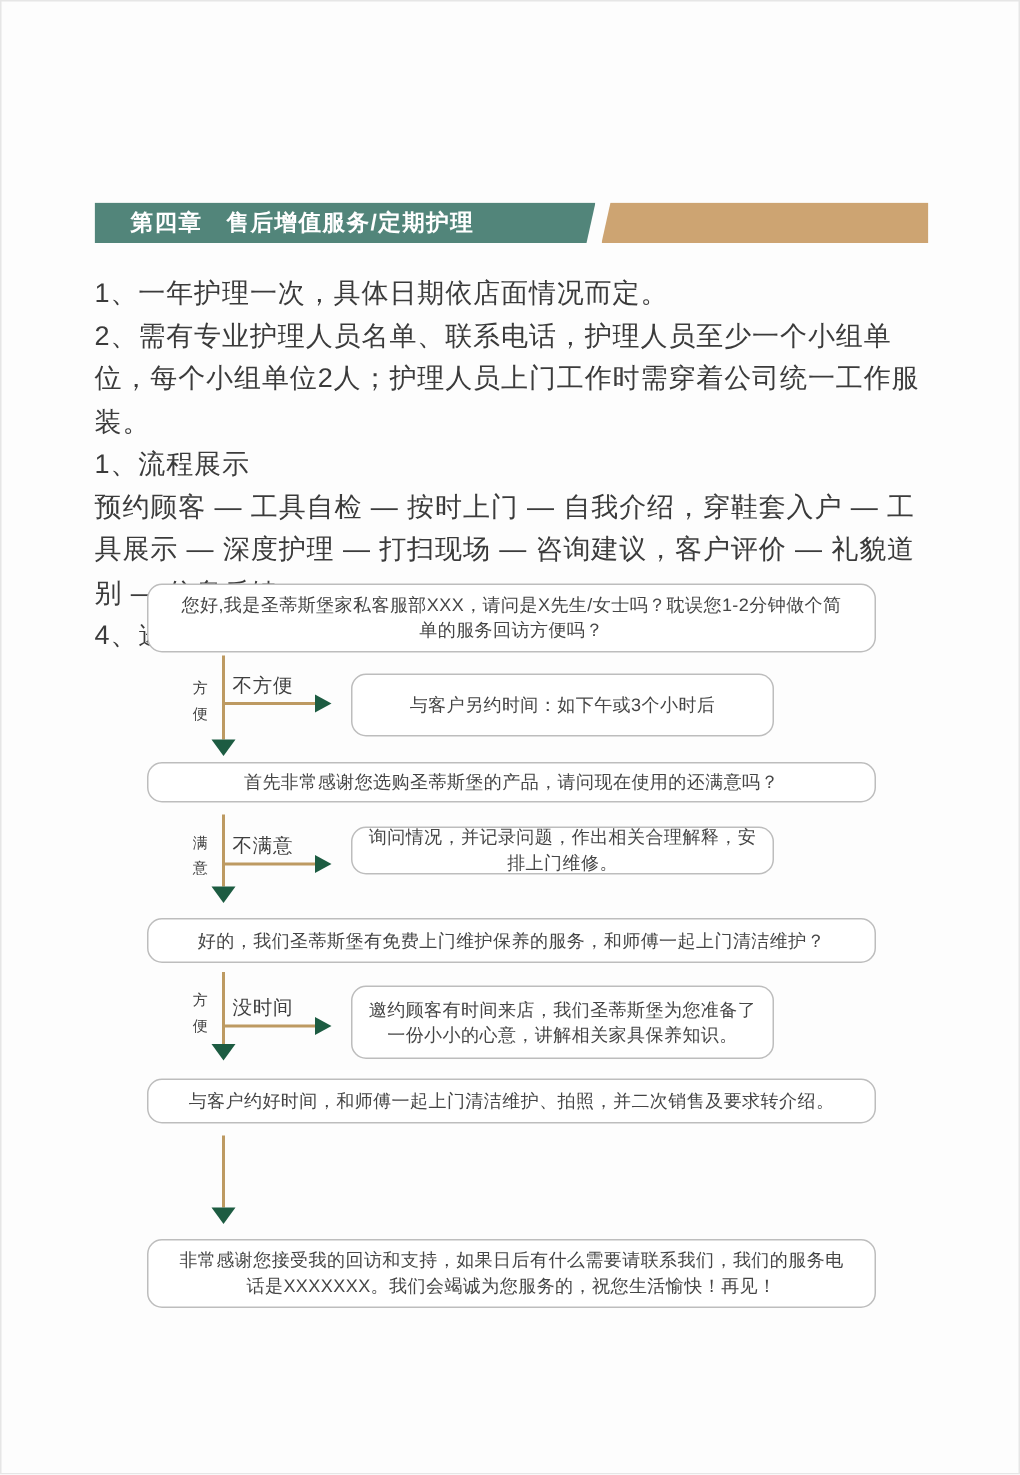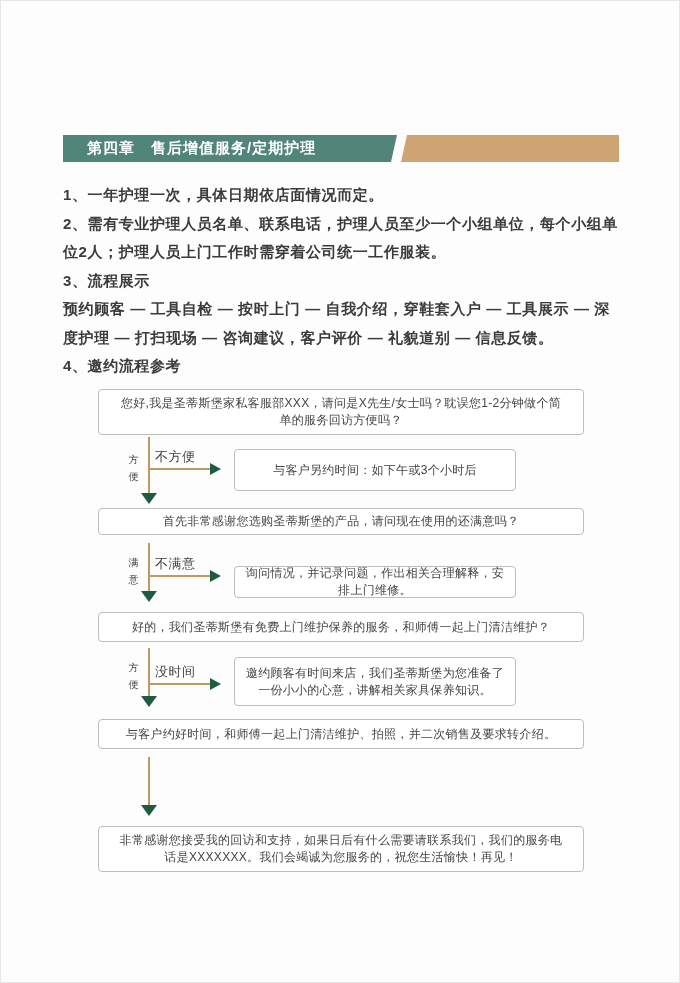--- a/index.html
+++ b/index.html
@@ -39,44 +39,44 @@
     padding-left:24px;white-space:pre;letter-spacing:1px;
   }
   .banner-tan{
     position:absolute;left:400px;top:0;width:218px;height:27px;
     background:var(--tan);
     clip-path:polygon(6px 0,100% 0,100% 100%,0 100%);
   }
   
   .body-text{
     position:absolute;top:180px;left:62px;width:556px;
-    font-size:15px;line-height:28.5px;letter-spacing:0.6px;color:#3b3b3b;font-weight:bold;
+    font-size:18px;line-height:28.5px;letter-spacing:0.6px;color:#3b3b3b;
   }
   .body-text p{margin:0;}
   
   .mbox,.sbox{
     position:absolute;
     box-sizing:border-box;
     border:1px solid var(--boxborder);
-    border-radius:4px;
+    border-radius:10px;
     background:#fff;
     display:flex;align-items:center;justify-content:center;
     text-align:center;
     font-size:12px;line-height:17px;color:#454545;
     letter-spacing:0.3px;
   }
   .mbox{left:97px;width:486px;padding:2px 20px;}
   .sbox{left:233px;width:282px;padding:2px 10px;}
   .b1{top:388px;height:46px;}
   .b2{top:507px;height:27px;}
   .b3{top:611px;height:30px;}
   .b4{top:718px;height:30px;}
   .b5{top:825px;height:46px;}
   .s1{top:448px;height:42px;}
-  .s2{top:550px;height:32px;margin-top:15px;}
+  .s2{top:550px;height:32px;}
   .s3{top:656px;height:49px;}
   .vline{position:absolute;left:147px;width:2px;background:var(--line);}
   .v1{top:436px;height:56px;}
   .v2{top:542px;height:48px;}
   .v3{top:647px;height:48px;}
   .v4{top:756px;height:48px;}
   .hline{position:absolute;left:149px;width:60px;height:2px;background:var(--line);}
   .h1{top:467px;}
   .h2{top:574px;}
   .h3{top:682px;}
@@ -121,21 +121,21 @@
   <div class="banner">
     <div class="banner-teal">
       <span class="banner-title">第四章　售后增值服务/定期护理</span>
     </div>
     <div class="banner-tan"></div>
   </div>
 
   <div class="body-text">
     <p>1、一年护理一次，具体日期依店面情况而定。</p>
     <p>2、需有专业护理人员名单、联系电话，护理人员至少一个小组单位，每个小组单位2人；护理人员上门工作时需穿着公司统一工作服装。</p>
-    <p>3、流程展示</p>
+    <p>1、流程展示</p>
     <p>预约顾客 — 工具自检 — 按时上门 — 自我介绍，穿鞋套入户 — 工具展示 — 深度护理 — 打扫现场 — 咨询建议，客户评价 — 礼貌道别 — 信息反馈。</p>
     <p>4、邀约流程参考</p>
   </div>
 
   <div>
 
     <div class="mbox b1">您好,我是圣蒂斯堡家私客服部XXX，请问是X先生/女士吗？耽误您1-2分钟做个简单的服务回访方便吗？</div>
 
     <div class="vline v1"></div>
     <div class="arrow-down a1"></div>

